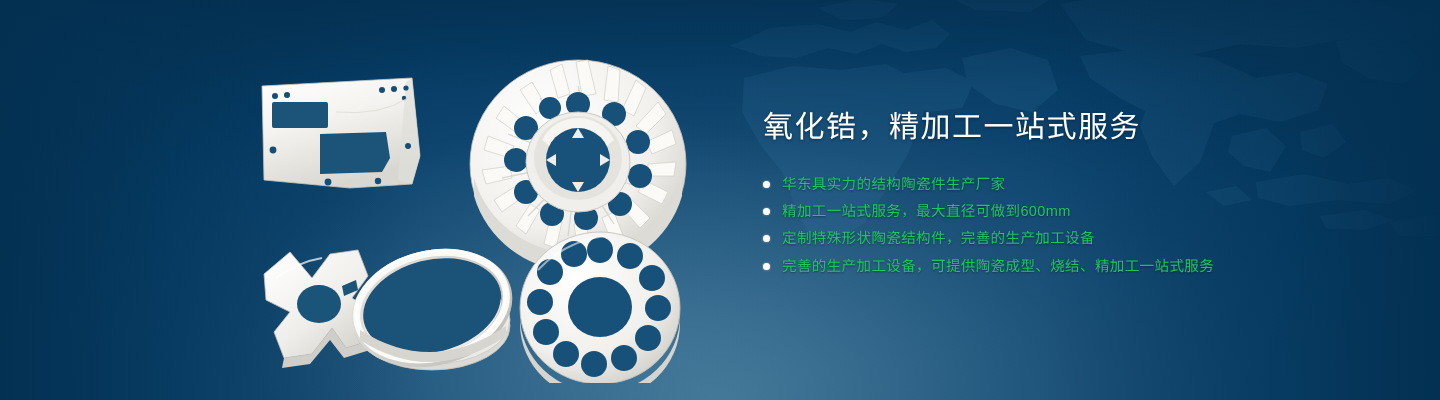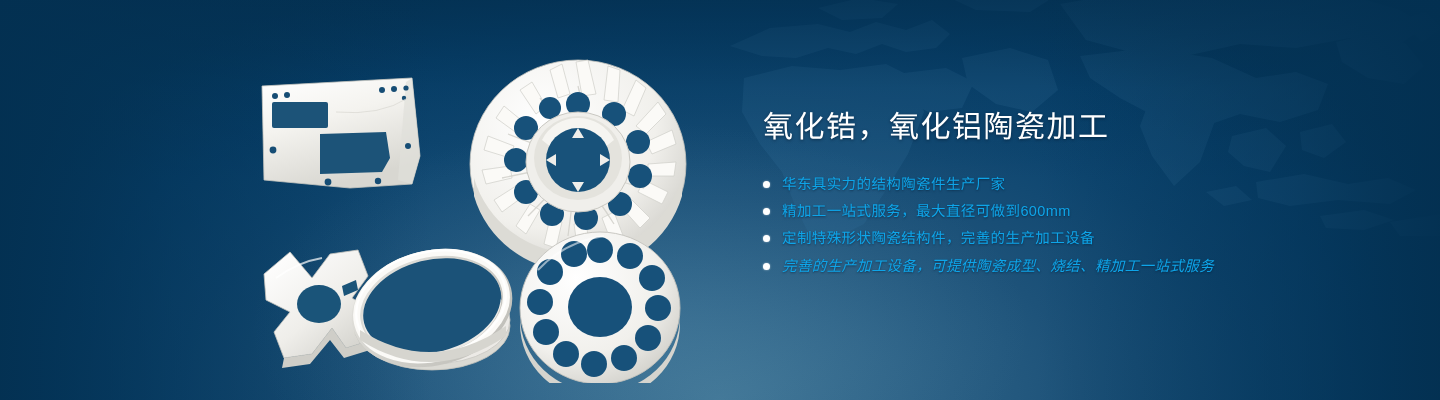--- a/index.html
+++ b/index.html
@@ -75,27 +75,27 @@
   .bullets{
     list-style:none;
     margin:30px 0 0 0;
     padding:0;
   }
   .bullets li{
     display:flex;
     align-items:center;
     margin:0 0 10px 0;
     font-size:14.5px;
-    color:#0ea5e9;
+    color:#22c55e;
     letter-spacing:.4px;
     line-height:1.2;
     text-shadow:0 1px 2px rgba(0,20,40,.5);
     white-space:nowrap;
   }
-  .bullets li:last-child{margin-bottom:0;font-style:italic;}
+  .bullets li:last-child{margin-bottom:0;}
   .dot{
     flex:0 0 auto;
     width:7px;height:7px;
     border-radius:50%;
     background:#ffffff;
     margin-right:12px;
     box-shadow:0 0 2px rgba(255,255,255,.6);
   }
 </style>
 </head>
@@ -309,21 +309,21 @@
 
         <ellipse cx="82" cy="79" rx="32" ry="30" fill="#17517a"></ellipse>
 
         <path d="M20,42 Q46,14 86,8" fill="none" stroke="#ffffff" stroke-width="2" opacity=".55"></path>
       </g>
 
     </svg>
   </div>
 
   <div class="copy">
-    <h1 class="headline">氧化锆，氧化铝陶瓷加工</h1>
+    <h1 class="headline">氧化锆，精加工一站式服务</h1>
 
     <ul class="bullets">
       <li>
         <span class="dot"></span>
         <span>华东具实力的结构陶瓷件生产厂家</span>
       </li>
       <li>
         <span class="dot"></span>
         <span>精加工一站式服务，最大直径可做到600mm</span>
       </li>

